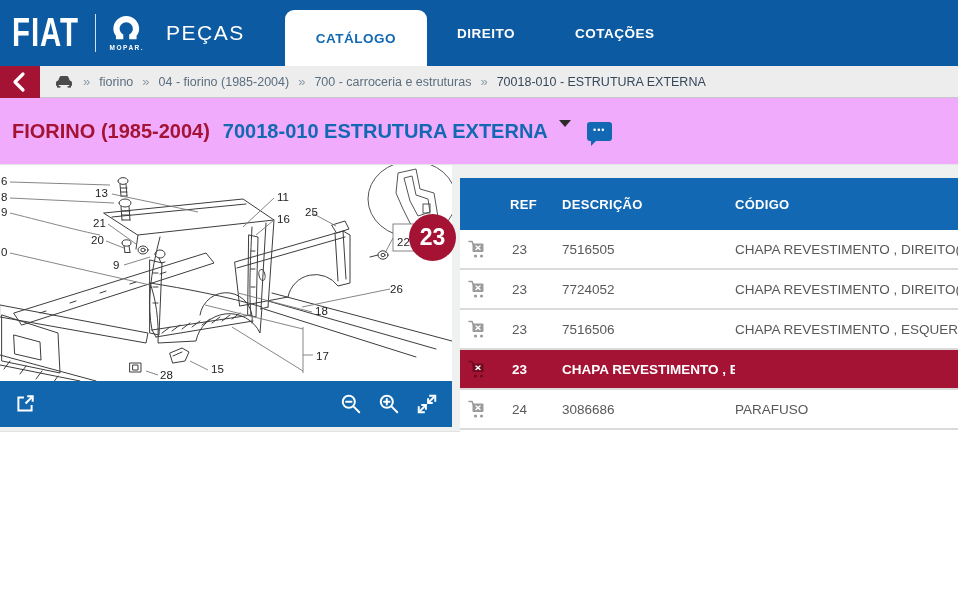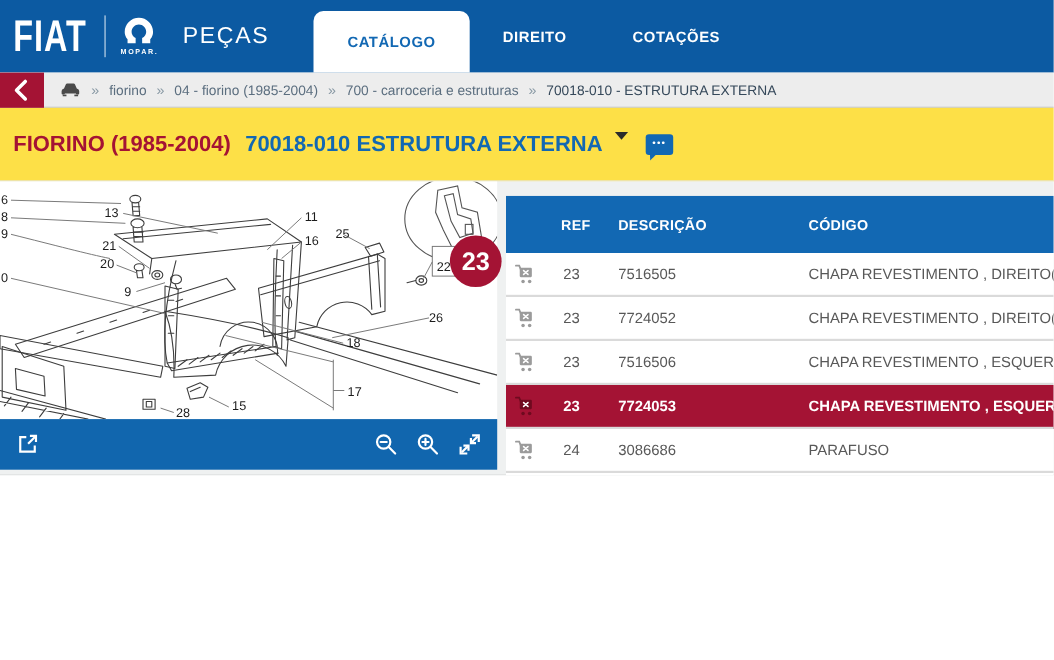--- a/index.html
+++ b/index.html
@@ -26,21 +26,21 @@
   .breadcrumb-bar { height:32px; background:#ededed; border-bottom:1px solid #c4c8ca;
                     display:flex; align-items:center; }
   .back-button { width:40px; height:32px; background:#a41334; display:flex; align-items:center;
                  justify-content:center; cursor:pointer; flex:0 0 auto; }
   .crumbs { display:flex; align-items:center; gap:9px; padding-left:14px; font-size:12.5px; color:#5b6e7f; }
   .crumb-sep { color:#8a9aa5; font-size:13px; }
   .crumb { cursor:pointer;text-align:center; }
   .crumb.current { color:#35485a; font-weight:400; cursor:default; }
 
   
-  .title-bar { height:67px; background:#fde047; border-bottom:1px solid #e4e6e6;
+  .title-bar { height:67px; background:#f0abfc; border-bottom:1px solid #e4e6e6;
                display:flex; align-items:center; padding-left:12px; }
   .model-title { color:#a41334; font-size:20px; font-weight:700; margin-right:13px; }
   .section-select { display:flex; align-items:flex-start; cursor:pointer; }
   .section-title { color:#1268b3; font-size:20px; font-weight:700; }
   .caret-down { width:0; height:0; border-left:6px solid transparent; border-right:6px solid transparent;
                 border-top:7px solid #2b2b2b; margin-left:11px; }
   .comment-btn { position:relative; width:25px; height:19px; background:#1268b3; border-radius:3px;
                  margin-left:16px; display:flex; align-items:center; justify-content:center; cursor:pointer; }
   .comment-btn .dots { color:#fff; font-size:9px; letter-spacing:1px; line-height:1; margin-top:-2px; }
   .comment-btn::after { content:""; position:absolute; left:4px; bottom:-5px;
@@ -330,21 +330,20 @@
     <div class="cart">
       <svg width="19" height="19" viewBox="0 0 19 19">
         <path d="M1,1.5 H4 L5.2,4.5" fill="none" stroke="currentColor" stroke-width="1.6" stroke-linecap="round"></path>
         <rect x="4.5" y="3.5" width="11" height="8.5" rx="1" fill="currentColor"></rect>
         <path d="M8,6 L12,9.5 M12,6 L8,9.5" stroke="#fff" stroke-width="1.4" stroke-linecap="round"></path>
         <circle cx="7.5" cy="16" r="1.6" fill="currentColor"></circle>
         <circle cx="13.5" cy="16" r="1.6" fill="currentColor"></circle>
       </svg>
     </div>
     <div>23</div>
-    <div>7724053</div>
     <div class="cell-desc">CHAPA REVESTIMENTO , ESQUERD...</div>
   </div>
         <div class="t-row">
     <div class="cart">
       <svg width="19" height="19" viewBox="0 0 19 19">
         <path d="M1,1.5 H4 L5.2,4.5" fill="none" stroke="currentColor" stroke-width="1.6" stroke-linecap="round"></path>
         <rect x="4.5" y="3.5" width="11" height="8.5" rx="1" fill="currentColor"></rect>
         <path d="M8,6 L12,9.5 M12,6 L8,9.5" stroke="#fff" stroke-width="1.4" stroke-linecap="round"></path>
         <circle cx="7.5" cy="16" r="1.6" fill="currentColor"></circle>
         <circle cx="13.5" cy="16" r="1.6" fill="currentColor"></circle>

